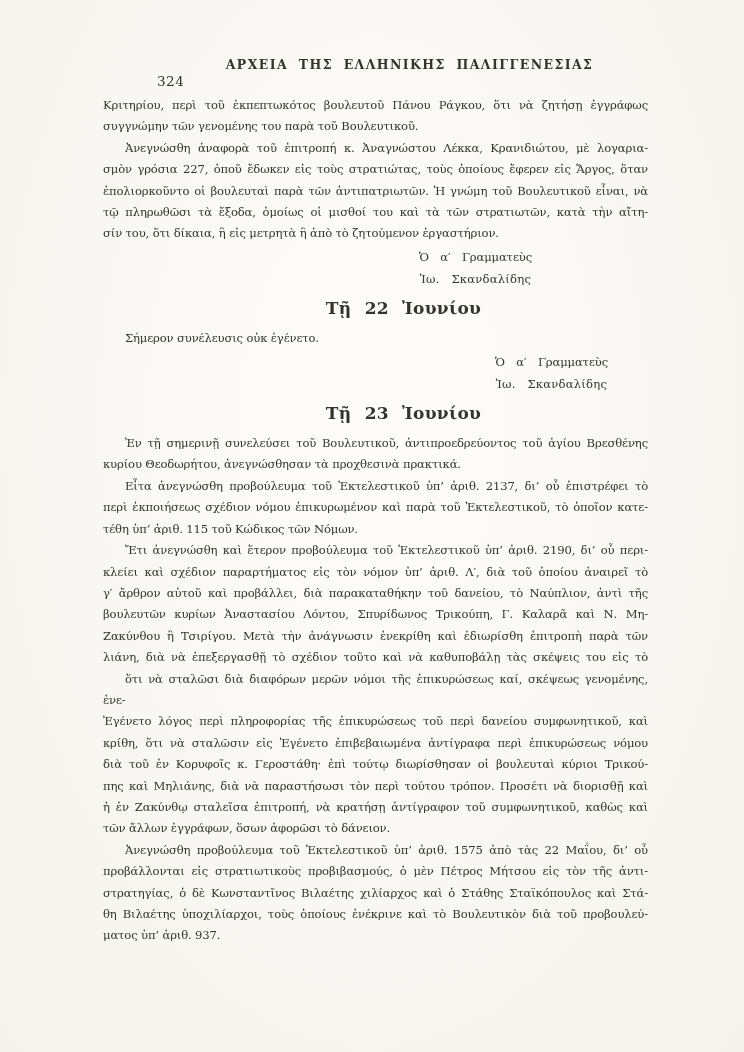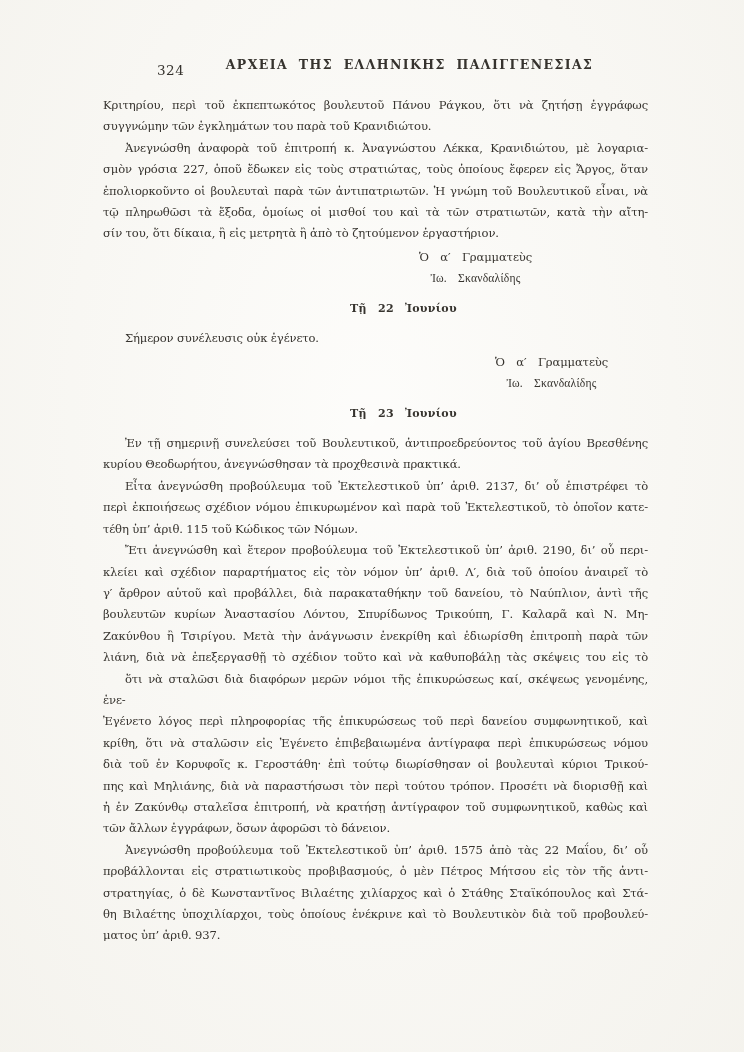--- a/index.html
+++ b/index.html
@@ -19,21 +19,21 @@
     overflow: hidden;
   }
   .page-header {
     position: relative;
     height: 22px;
     margin: 57px 96px 16px 103px;
   }
   .page-number {
     position: absolute;
     left: 54px;
-    top: 5px;
+    top: 16px;
     font-size: 13.5px;
     letter-spacing: 0.5px;
   }
   .running-title {
     position: absolute;
     left: 50%;
     top: 0;
     transform: translateX(-50%) translateX(34px);
     font-size: 12.5px;
     font-weight: bold;
@@ -59,25 +59,25 @@
   }
   .tline.tl-last { text-align-last: left; }
   .para.indent .tline:first-child { text-indent: 22px; }
   .signature {
     width: max-content;
     margin: 1px 116px 2px auto;
     line-height: 22.5px;
     word-spacing: 8px;
     text-align: center;
   }
-  .signature .sig-name { padding-left: 0px; letter-spacing: 0.2px; font-family: Liberation Serif, serif; }
+  .signature .sig-name { padding-left: 0px; letter-spacing: 0.2px; }
   .signature.sig-2 { margin-right: 40px; }
   .date-heading {
     margin: 7px 0 9px 0;
-    font-size: 11px;
+    font-size: 17px;
     font-weight: bold;
     text-align: center;
     transform: translateX(28px);
     word-spacing: 7px;
     letter-spacing: 0.3px;
     line-height: 21.4px;
   }
   .single-line { display: block; text-indent: 22px; }
 </style>
 </head>
@@ -87,21 +87,21 @@
 
   <header class="page-header">
     <span class="page-number">324</span>
     <span class="running-title">ΑΡΧΕΙΑ ΤΗΣ ΕΛΛΗΝΙΚΗΣ ΠΑΛΙΓΓΕΝΕΣΙΑΣ</span>
   </header>
 
   <main class="text-column">
 
     <p class="para">
       <span class="tline">Κριτηρίου, περὶ τοῦ ἐκπεπτωκότος βουλευτοῦ Πάνου Ράγκου, ὅτι νὰ ζητήσῃ ἐγγράφως</span>
-      <span class="tline tl-last">συγγνώμην τῶν ἐγκλημάτων του παρὰ τοῦ Κρανιδιώτου.</span>
+      <span class="tline tl-last">συγγνώμην τῶν γενομένης του παρὰ τοῦ Βουλευτικοῦ.</span>
     </p>
 
     <p class="para indent">
       <span class="tline">Ἀνεγνώσθη ἀναφορὰ τοῦ ἐπιτροπή κ. Ἀναγνώστου Λέκκα, Κρανιδιώτου, μὲ λογαρια-</span>
       <span class="tline">σμὸν γρόσια 227, ὁποῦ ἔδωκεν εἰς τοὺς στρατιώτας, τοὺς ὁποίους ἔφερεν εἰς Ἄργος, ὅταν</span>
       <span class="tline">ἐπολιορκοῦντο οἱ βουλευταὶ παρὰ τῶν ἀντιπατριωτῶν. Ἡ γνώμη τοῦ Βουλευτικοῦ εἶναι, νὰ</span>
       <span class="tline">τῷ πληρωθῶσι τὰ ἔξοδα, ὁμοίως οἱ μισθοί του καὶ τὰ τῶν στρατιωτῶν, κατὰ τὴν αἴτη-</span>
       <span class="tline tl-last">σίν του, ὅτι δίκαια, ἢ εἰς μετρητὰ ἢ ἀπὸ τὸ ζητούμενον ἐργαστήριον.</span>
     </p>
 

